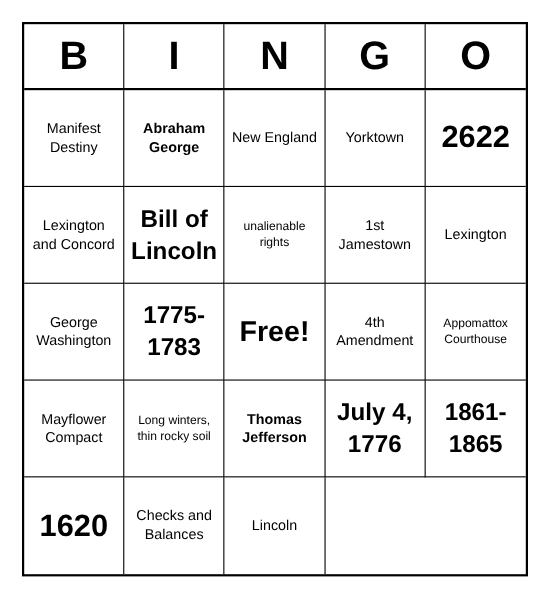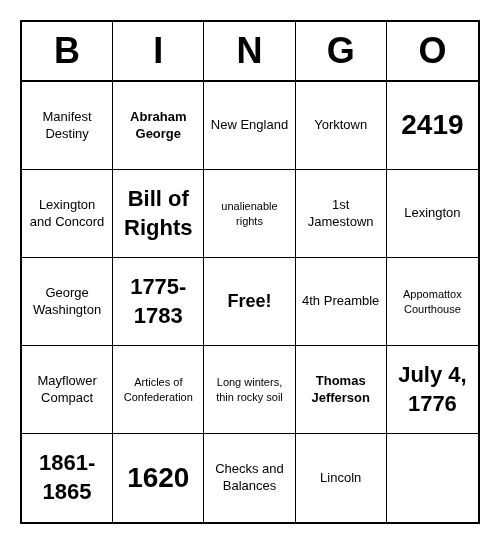--- a/index.html
+++ b/index.html
@@ -59,21 +59,21 @@
     }
     .bingo-cell.large {
       font-size: 22px;
       font-weight: bold;
     }
     .bingo-cell.xlarge {
       font-size: 28px;
       font-weight: bold;
     }
     .bingo-cell.free {
-      font-size: 18px;
+      font-size: 26px;
       font-weight: bold;
     }
     .bingo-cell.small {
       font-size: 11px;
     }
   </style>
 </head>
 <body>
 
 <div class="bingo-card">
@@ -82,33 +82,32 @@
       <div class="bingo-header-cell">I</div>
       <div class="bingo-header-cell">N</div>
       <div class="bingo-header-cell">G</div>
       <div class="bingo-header-cell">O</div>
     </div>
   <div class="bingo-grid">
   <div class="bingo-cell">Manifest Destiny</div>
       <div class="bingo-cell bold">Abraham George</div>
       <div class="bingo-cell">New England</div>
       <div class="bingo-cell">Yorktown</div>
-      <div class="bingo-cell xlarge">2419</div>
+      <div class="bingo-cell xlarge">2622</div>
       <div class="bingo-cell">Lexington and Concord</div>
-      <div class="bingo-cell bold large">Bill of Rights</div>
+      <div class="bingo-cell bold large">Bill of Lincoln</div>
       <div class="bingo-cell small">unalienable rights</div>
       <div class="bingo-cell">1st Jamestown</div>
       <div class="bingo-cell">Lexington</div>
       <div class="bingo-cell">George Washington</div>
       <div class="bingo-cell large">1775-1783</div>
       <div class="bingo-cell free">Free!</div>
-      <div class="bingo-cell">4th Preamble</div>
+      <div class="bingo-cell">4th Amendment</div>
       <div class="bingo-cell small">Appomattox Courthouse</div>
       <div class="bingo-cell">Mayflower Compact</div>
-      <div class="bingo-cell small">Articles of Confederation</div>
       <div class="bingo-cell small">Long winters, thin rocky soil</div>
       <div class="bingo-cell bold">Thomas Jefferson</div>
       <div class="bingo-cell large">July 4, 1776</div>
       <div class="bingo-cell large">1861-1865</div>
       <div class="bingo-cell xlarge">1620</div>
       <div class="bingo-cell">Checks and Balances</div>
       <div class="bingo-cell">Lincoln</div>
     </div>
 </div>
 

